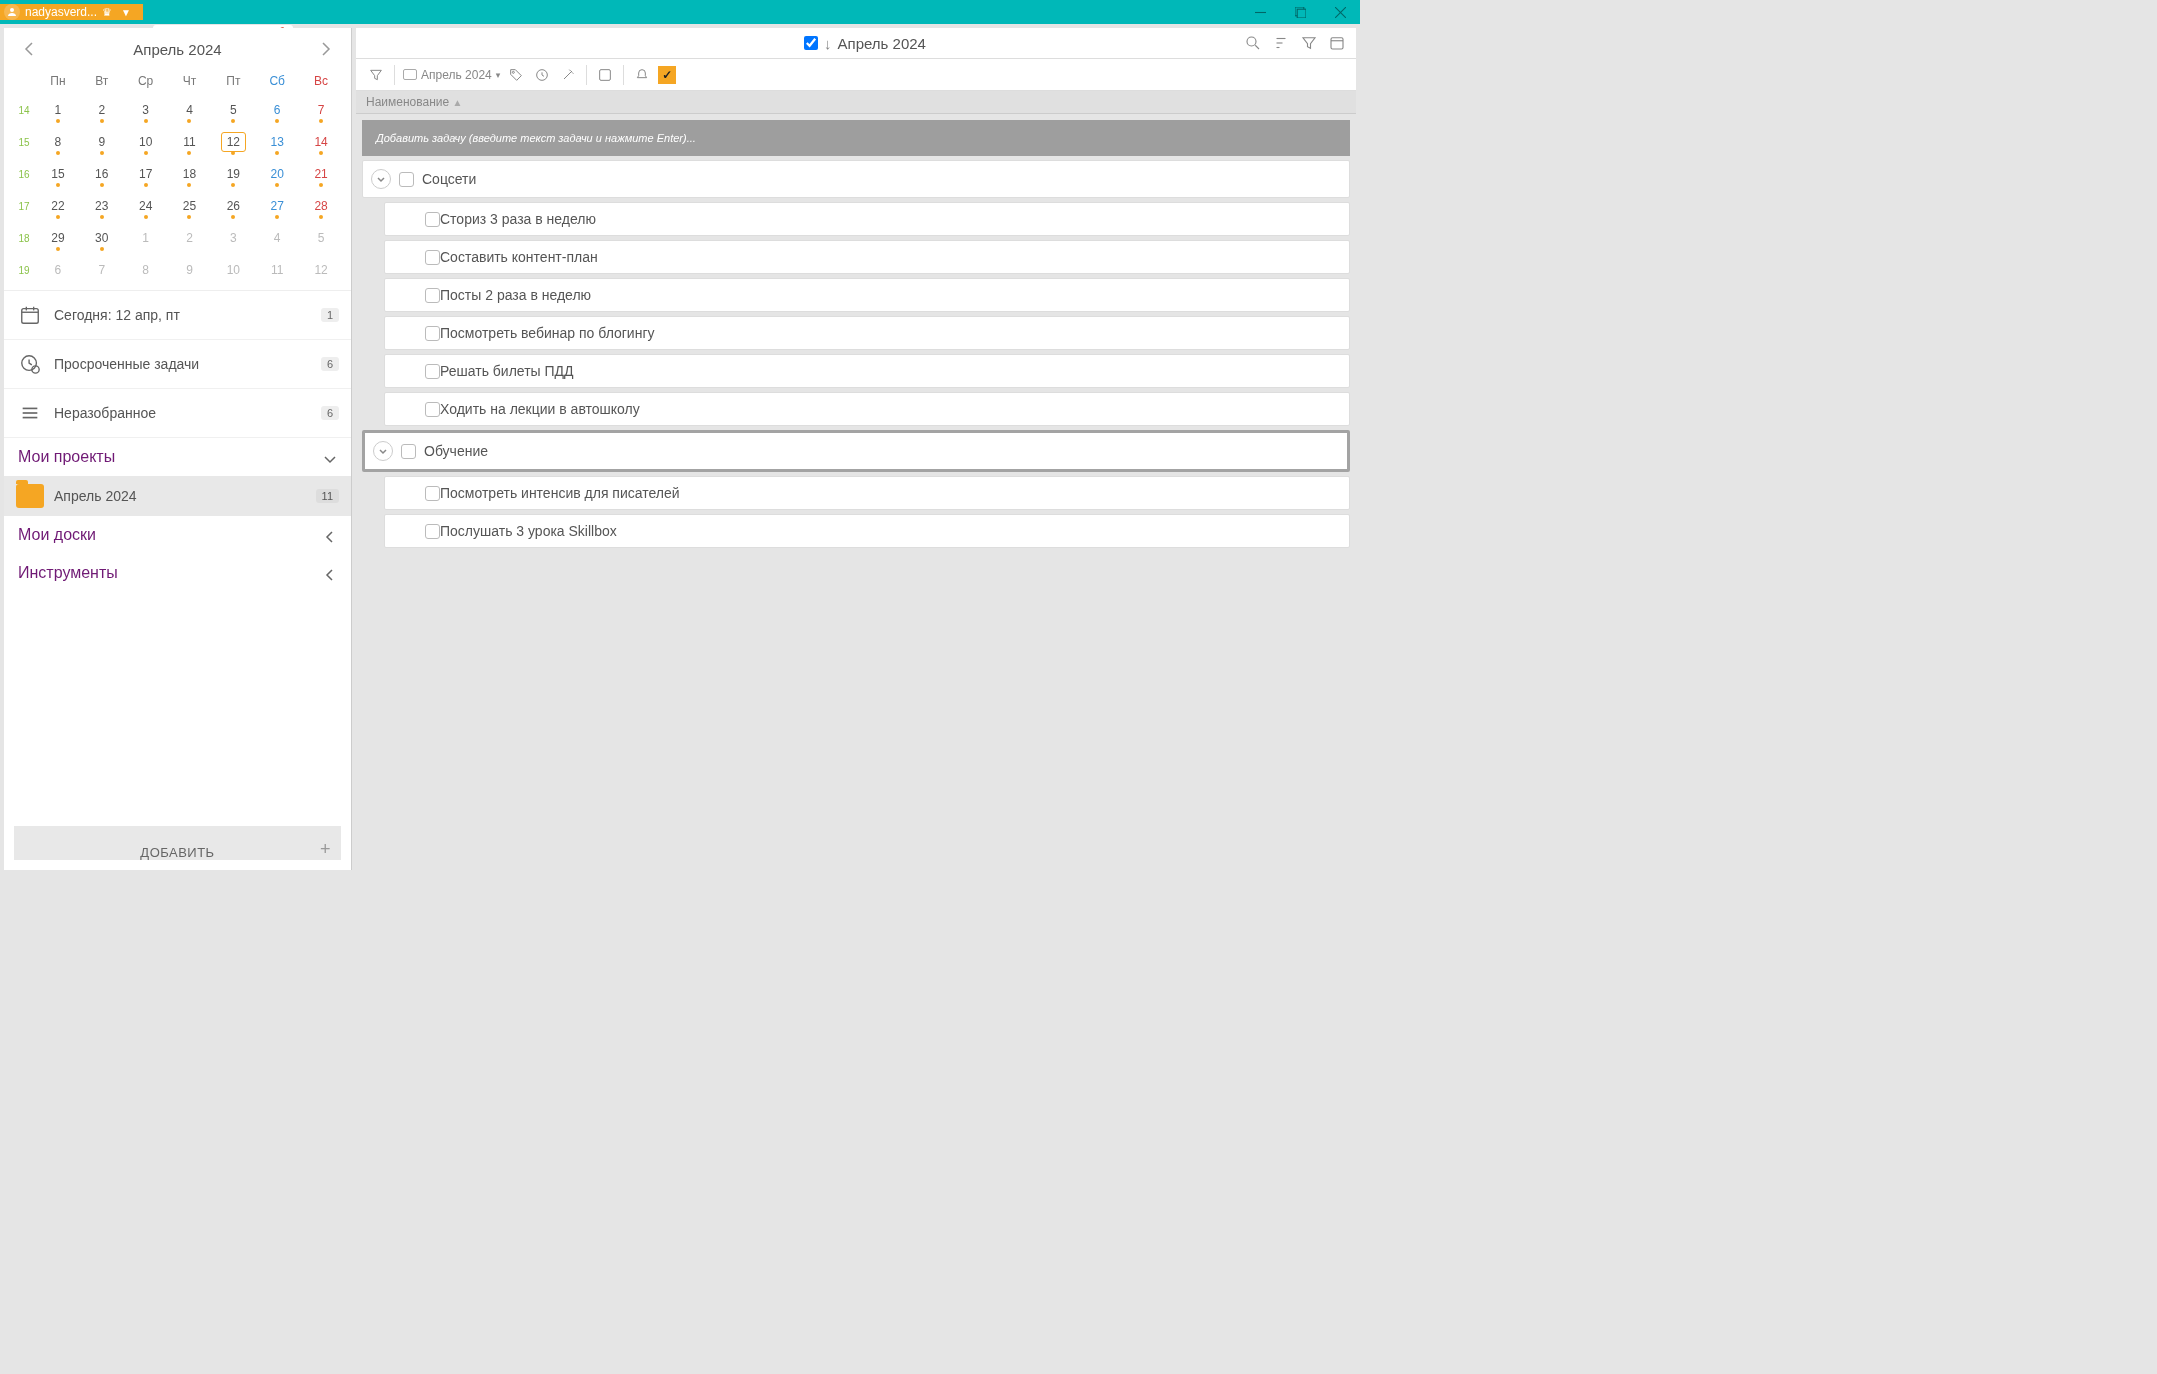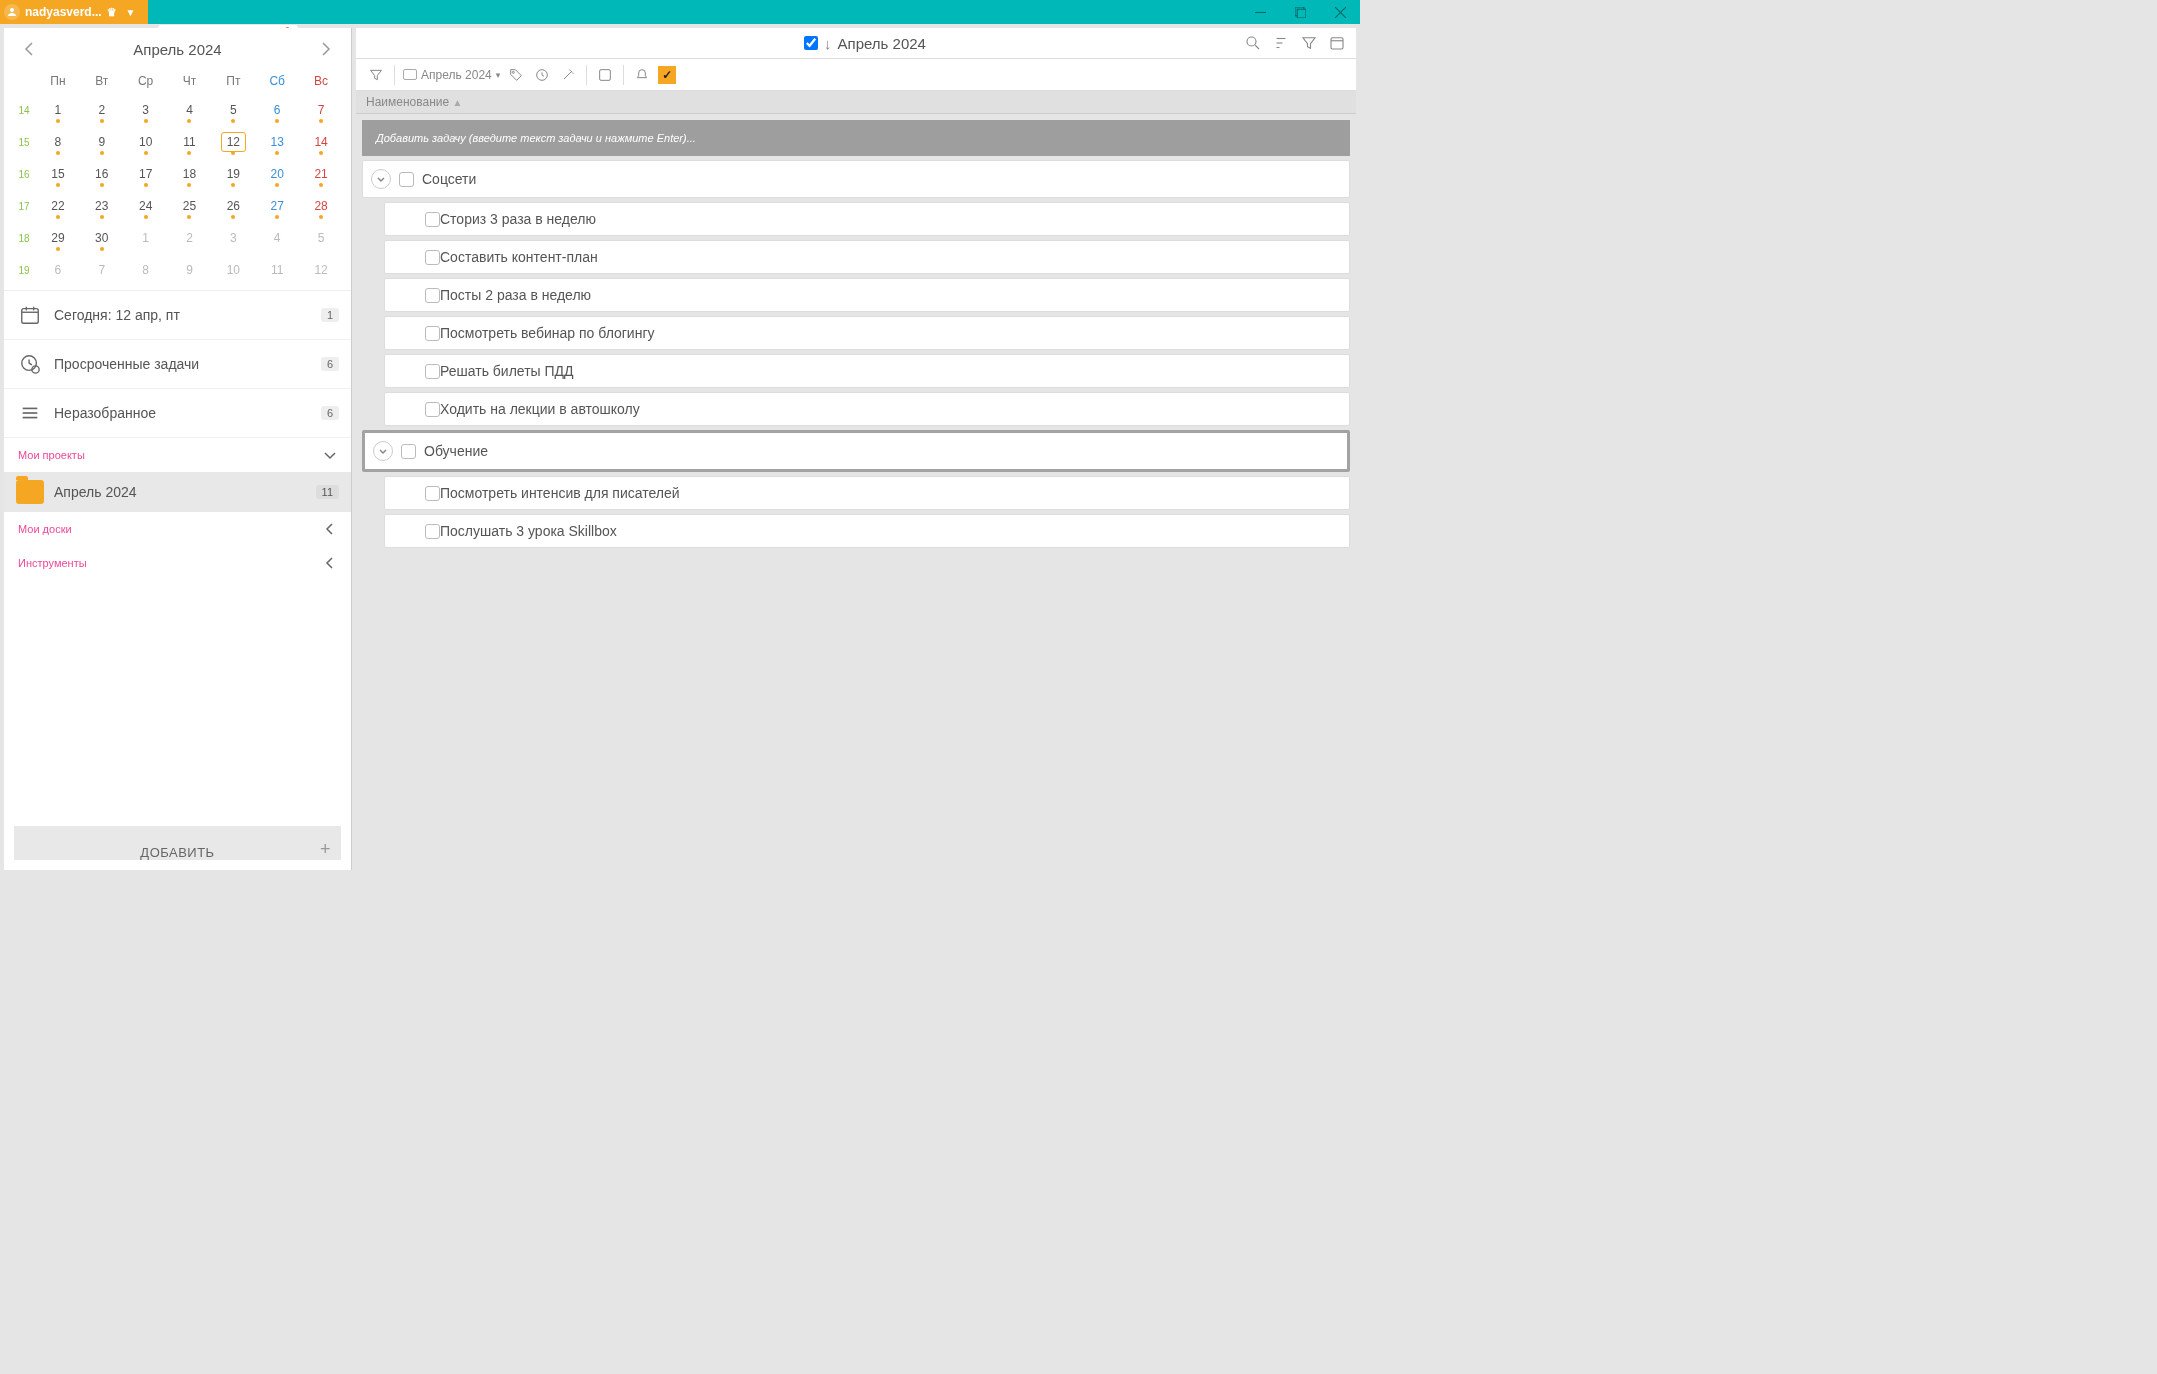--- a/index.html
+++ b/index.html
@@ -1,20 +1,20 @@
 <!DOCTYPE html>
 <html><head>
 <meta charset="utf-8">
 <style>
 * { margin: 0; padding: 0; box-sizing: border-box; font-family: -apple-system, BlinkMacSystemFont, "Segoe UI", Arial, sans-serif; }
 body { background: #e5e5e5; overflow: hidden; width: 1360px; height: 874px; }
 
 
 .titlebar { height: 24px; background: #00b8b8; display: flex; align-items: center; }
-.user-chip { background: #f5a623; height: 24px; display: flex; align-items: center; padding: 0 8px 0 4px; gap: 5px; color: #fff; font-size: 12px; font-weight: 700; }
+.user-chip { background: #f5a623; height: 16px; display: flex; align-items: center; padding: 0 8px 0 4px; gap: 5px; color: #fff; font-size: 12px; font-weight: 400; }
 .user-avatar { width: 16px; height: 16px; border-radius: 50%; background: #fff3; display:flex; align-items:center; justify-content:center;}
 .crown { color:#fff; font-size:11px;}
 .chev-down { color:#fff; font-size:10px; padding:0 4px;}
 .promo { background:#fff; color:#f5a623; font-size:11px; padding:2px 8px; border-radius:3px; margin-left:10px; font-weight:600;margin-top:43px;}
 .win-controls { margin-left:auto; display:flex; }
 .win-btn { width:40px; height:24px; display:flex; align-items:center; justify-content:center; color:#006666; cursor:pointer;}
 .win-btn svg { width:11px; height:11px; }
 
 
 .app { display:flex; height: calc(874px - 24px); background:#e5e5e5;}
@@ -38,21 +38,21 @@
 .cal-day.muted { color:#bbb;}
 .cal-day.today .num { border:1px solid #f5a623; border-radius:3px; padding:2px 5px;}
 .cal-day .dot { position:absolute; bottom:3px; left:50%; transform:translateX(-50%); width:4px; height:4px; border-radius:50%; background:#f5a623;}
 
 
 .side-list { border-top:1px solid #eee; }
 .side-item { display:flex; align-items:center; padding:10px 12px; gap:10px; border-bottom:1px solid #f0f0f0; cursor:pointer; color:#555; font-size:14px;}
 .side-item .icon { width:28px; height:28px; display:flex; align-items:center; justify-content:center; color:#666;}
 .side-item .badge { margin-left:auto; background:#eee; border-radius:3px; font-size:11px; padding:1px 6px; color:#666;}
 
-.side-section { display:flex; align-items:center; padding:10px 14px; color:#ec4899; font-size:11px; cursor:pointer;}
+.side-section { display:flex; align-items:flex-end; padding:10px 14px; color:#701a75; font-size:16px; cursor:pointer;}
 .side-section .chev { margin-left:auto; color:#666;}
 
 .side-proj { display:flex; align-items:center; padding:8px 12px; gap:10px; background:#e8e8e8; cursor:pointer;}
 .side-proj .folder { width:28px; height:24px; background:#f5a623; border-radius:3px; position:relative;}
 .side-proj .folder::before { content:''; position:absolute; top:-4px; left:0; width:12px; height:4px; background:#f5a623; border-radius:2px 2px 0 0;}
 .side-proj .label { color:#555; font-size:14px;}
 .side-proj .count { margin-left:auto; background:#ddd; border-radius:3px; font-size:11px; padding:1px 6px; color:#555;}
 
 .add-btn-row { margin-top:auto; padding:10px; }
 .add-btn { background:#e8e8e8; height:34px; display:flex; align-items:flex-end; justify-content:center; color:#666; font-size:13px; letter-spacing:0.5px; cursor:pointer; position:relative;}

